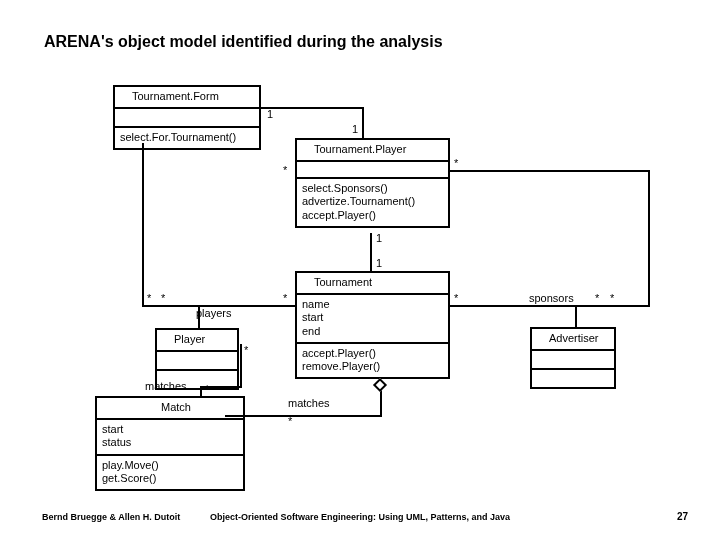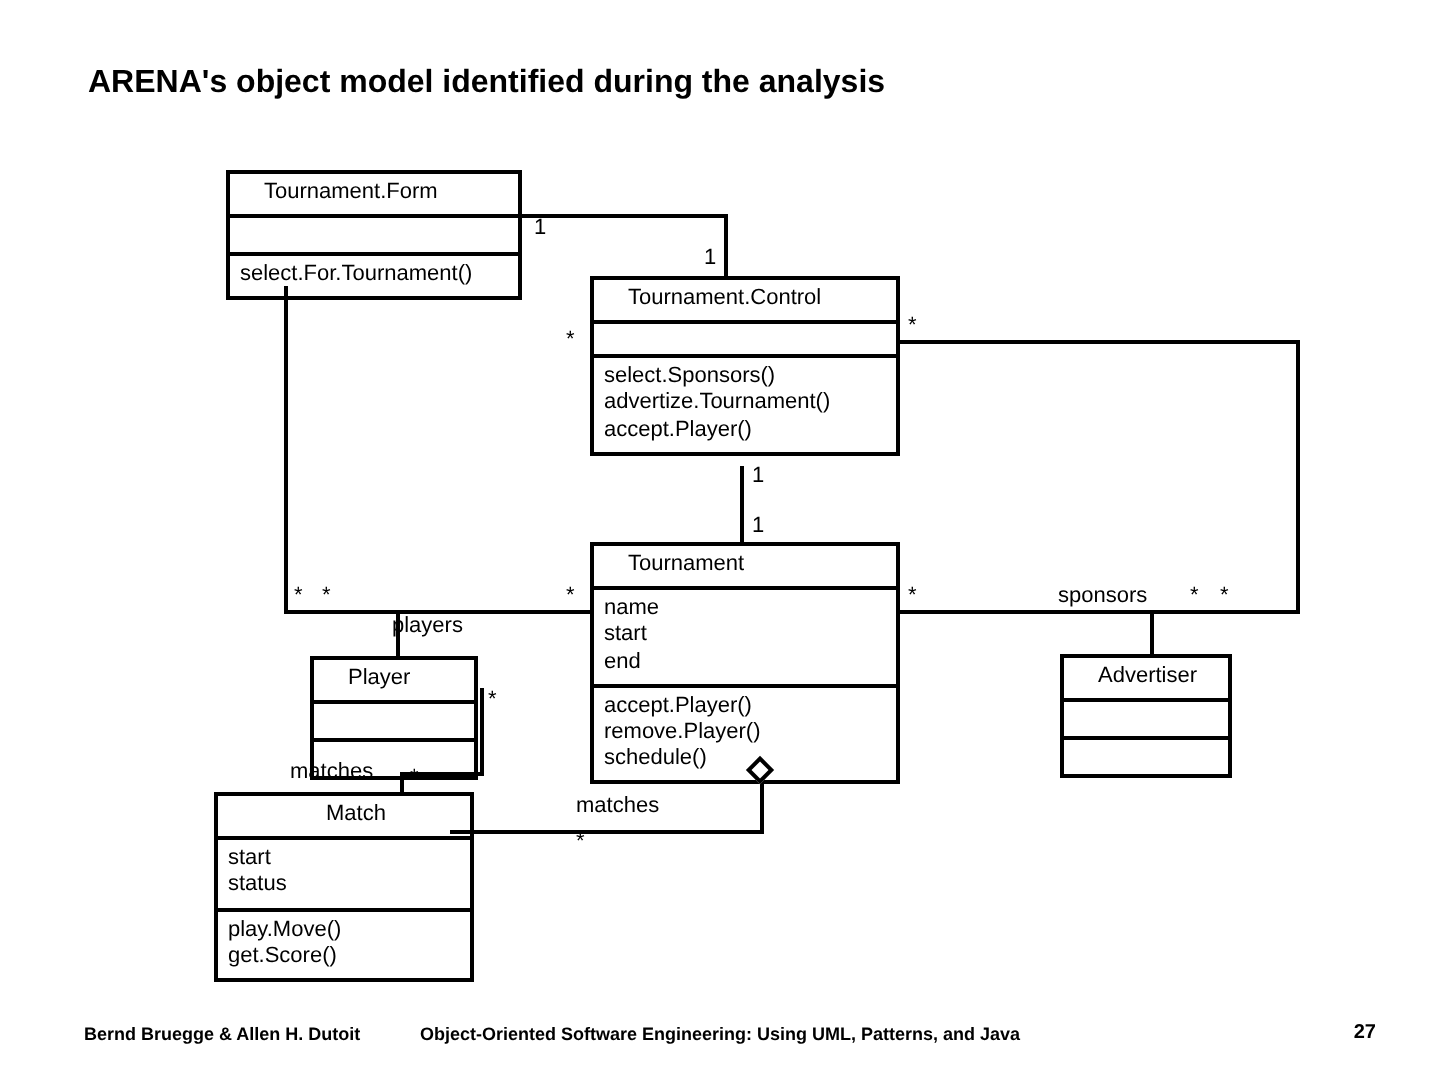--- a/index.html
+++ b/index.html
@@ -99,56 +99,55 @@
 
   <div class="title">ARENA's object model identified during the analysis</div>
 
   <div class="box comp" style="left:113px; top:85px; width:148px;">
     <div class="sect">Tournament.Form</div>
     <div class="sect" style="min-height:10px;"></div>
     <div class="sect">select.For.Tournament()</div>
   </div>
 
   <div class="box comp" style="left:295px; top:138px; width:155px;">
-    <div class="sect">Tournament.Control</div>
+    <div class="sect">Tournament.Player</div>
     <div class="sect" style="min-height:8px;"></div>
     <div class="sect">
       <div>select.Sponsors()</div>
       <div>advertize.Tournament()</div>
       <div>accept.Player()</div>
     </div>
   </div>
 
   <div class="box comp" style="left:295px; top:271px; width:155px;">
     <div class="sect" style="text-align:left;">Tournament</div>
     <div class="sect">
       <div>name</div>
       <div>start</div>
       <div>end</div>
     </div>
     <div class="sect">
       <div>accept.Player()</div>
       <div>remove.Player()</div>
-      <div>schedule()</div>
     </div>
   </div>
 
   <div class="box comp" style="left:155px; top:328px; width:84px;">
     <div class="sect">Player</div>
     <div class="sect" style="min-height:10px;"></div>
     <div class="sect" style="min-height:10px;"></div>
   </div>
 
   <div class="box comp" style="left:530px; top:327px; width:86px;">
     <div class="sect">Advertiser</div>
     <div class="sect" style="min-height:10px;"></div>
     <div class="sect" style="min-height:10px;"></div>
   </div>
 
-  <div class="box comp" style="left:95px; top:396px; width:130px;margin-left:12px;">
+  <div class="box comp" style="left:95px; top:396px; width:150px;">
     <div class="sect" style="text-align:center;">Match</div>
     <div class="sect">
       <div>start</div>
       <div>status</div>
     </div>
     <div class="sect">
       <div>play.Move()</div>
       <div>get.Score()</div>
     </div>
   </div>

